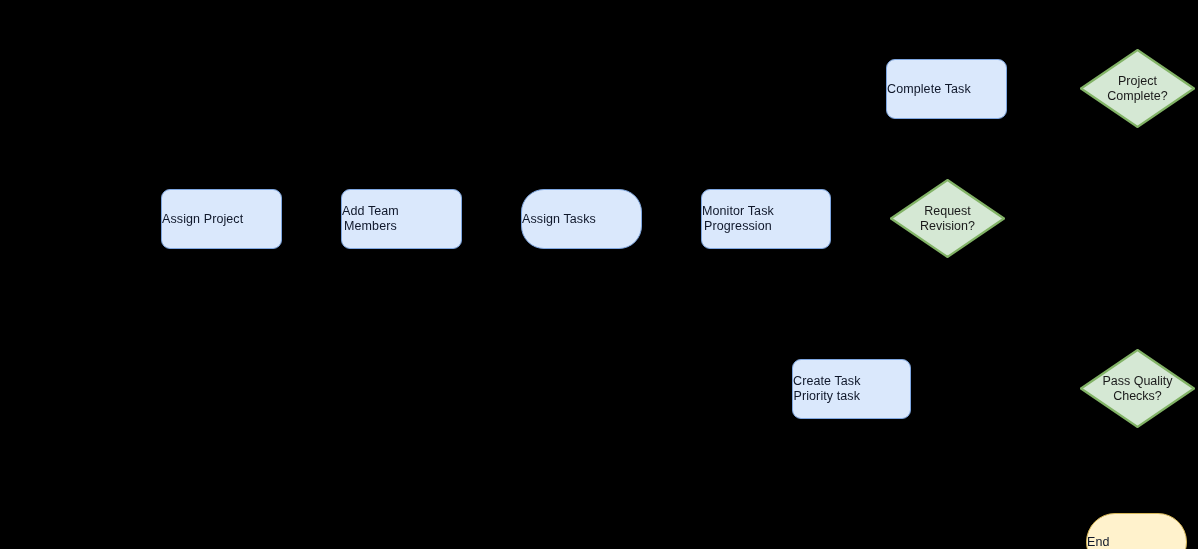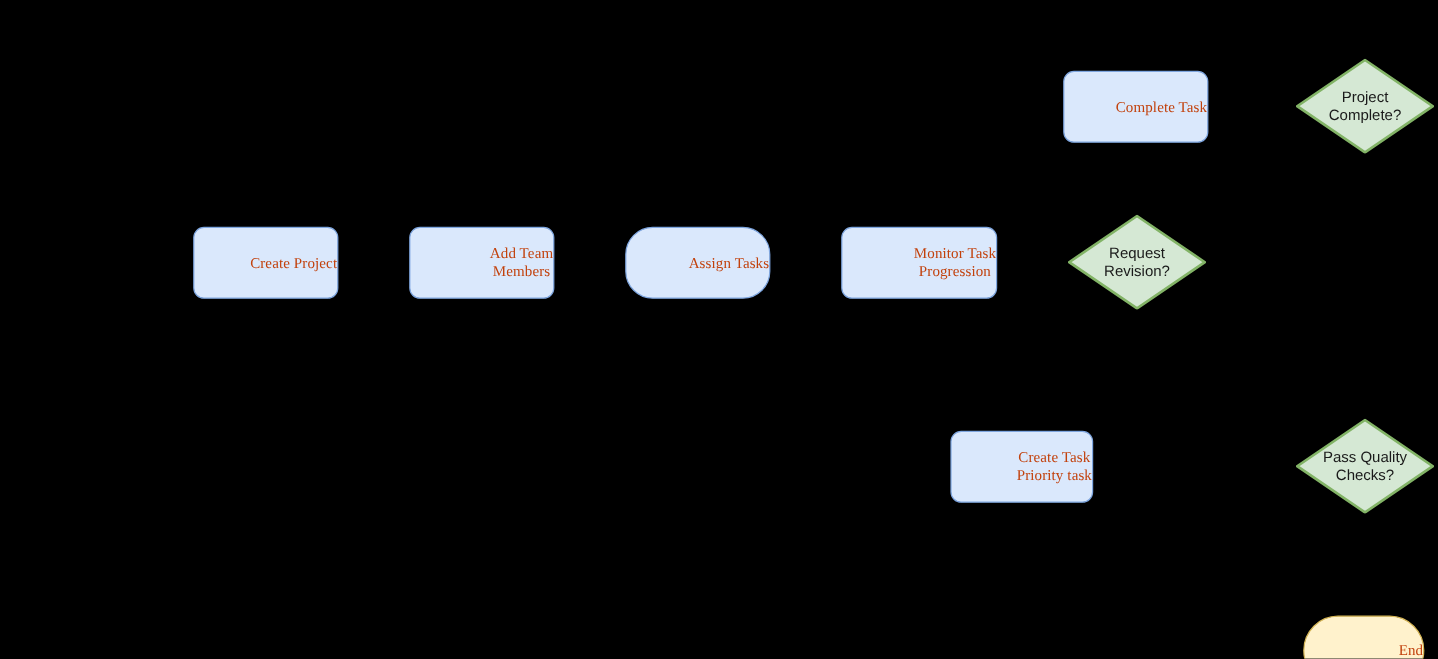--- a/index.html
+++ b/index.html
@@ -15,26 +15,26 @@
     width: 1198px;
     height: 549px;
     background: #000000;
     overflow: hidden;
   }
   .node {
     position: absolute;
     box-sizing: border-box;
     display: flex;
     align-items: center;
-    justify-content: flex-end;
+    justify-content: flex-start;
     text-align: center;
-    font-family: Liberation Serif, serif;
+    font-family: Liberation Sans, sans-serif;
     font-size: 12.5px;
     line-height: 15px;
-    color: #c2410c;
+    color: #0f172a;
     white-space: pre-line;
     letter-spacing: 0.1px;
   }
   .process {
     background: #dae8fc;
     border: 1.4px solid #7ea6e0;
     border-radius: 9px;
   }
   .terminator {
     background: #fff2cc;
@@ -68,21 +68,21 @@
     line-height: 15px;
     color: #1a1a1a;
     white-space: pre-line;
     pointer-events: none;
   }
 </style>
 </head>
 <body>
 
 <div id="canvas" style="background: rgb(0, 0, 0);">
-    <div class="node process" style="left: 161px; top: 189px; width: 121px; height: 60px;"><span>Create Project</span></div>
+    <div class="node process" style="left: 161px; top: 189px; width: 121px; height: 60px;"><span>Assign Project</span></div>
     <div class="node process" style="left: 341px; top: 189px; width: 121px; height: 60px;"><span>Add Team
 Members</span></div>
     <div class="node process" style="left: 521px; top: 189px; width: 121px; height: 60px; border-radius: 23px;"><span>Assign Tasks</span></div>
     <div class="node process" style="left: 701px; top: 189px; width: 130px; height: 60px;"><span>Monitor Task
 Progression</span></div>
     <div class="decision-wrap" style="left: 890px; top: 179px; width: 115px; height: 79px;">
       <svg viewBox="0 0 115 79" preserveAspectRatio="none">
         <polygon points="57.5,1 114,39.5 57.5,78 1,39.5" fill="#d5e8d4" stroke="#82b366" stroke-width="2.2" stroke-linejoin="miter"></polygon>
       </svg>
       <div class="decision-label">Request

